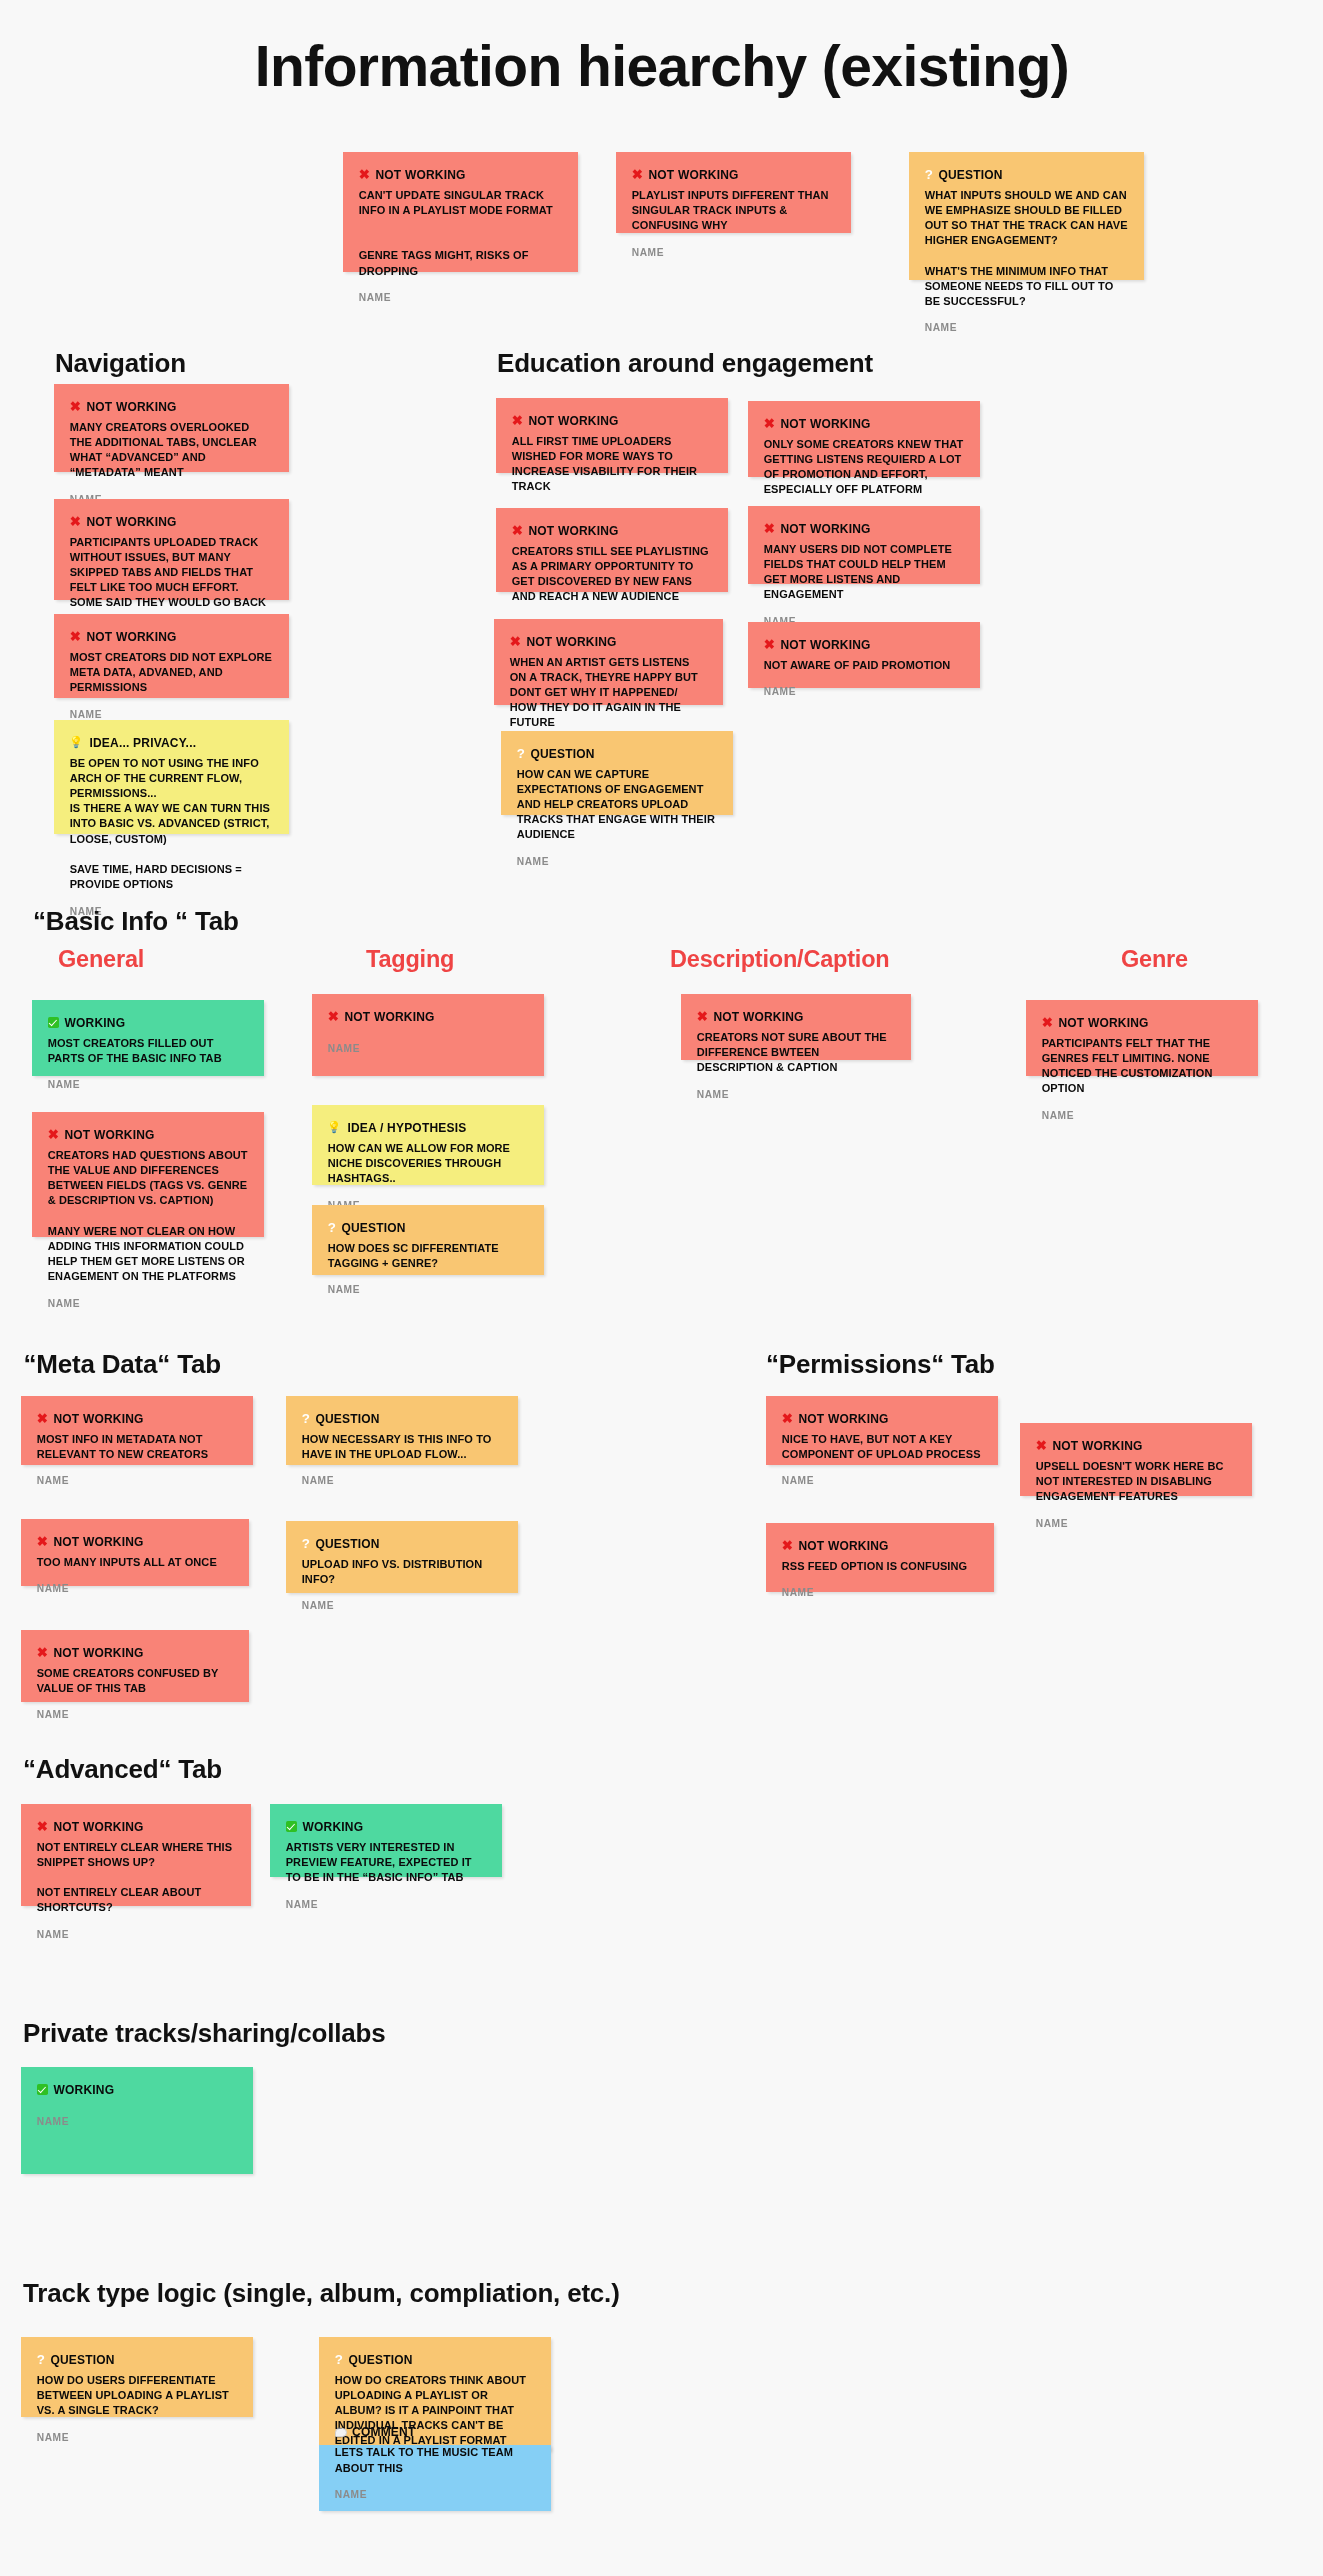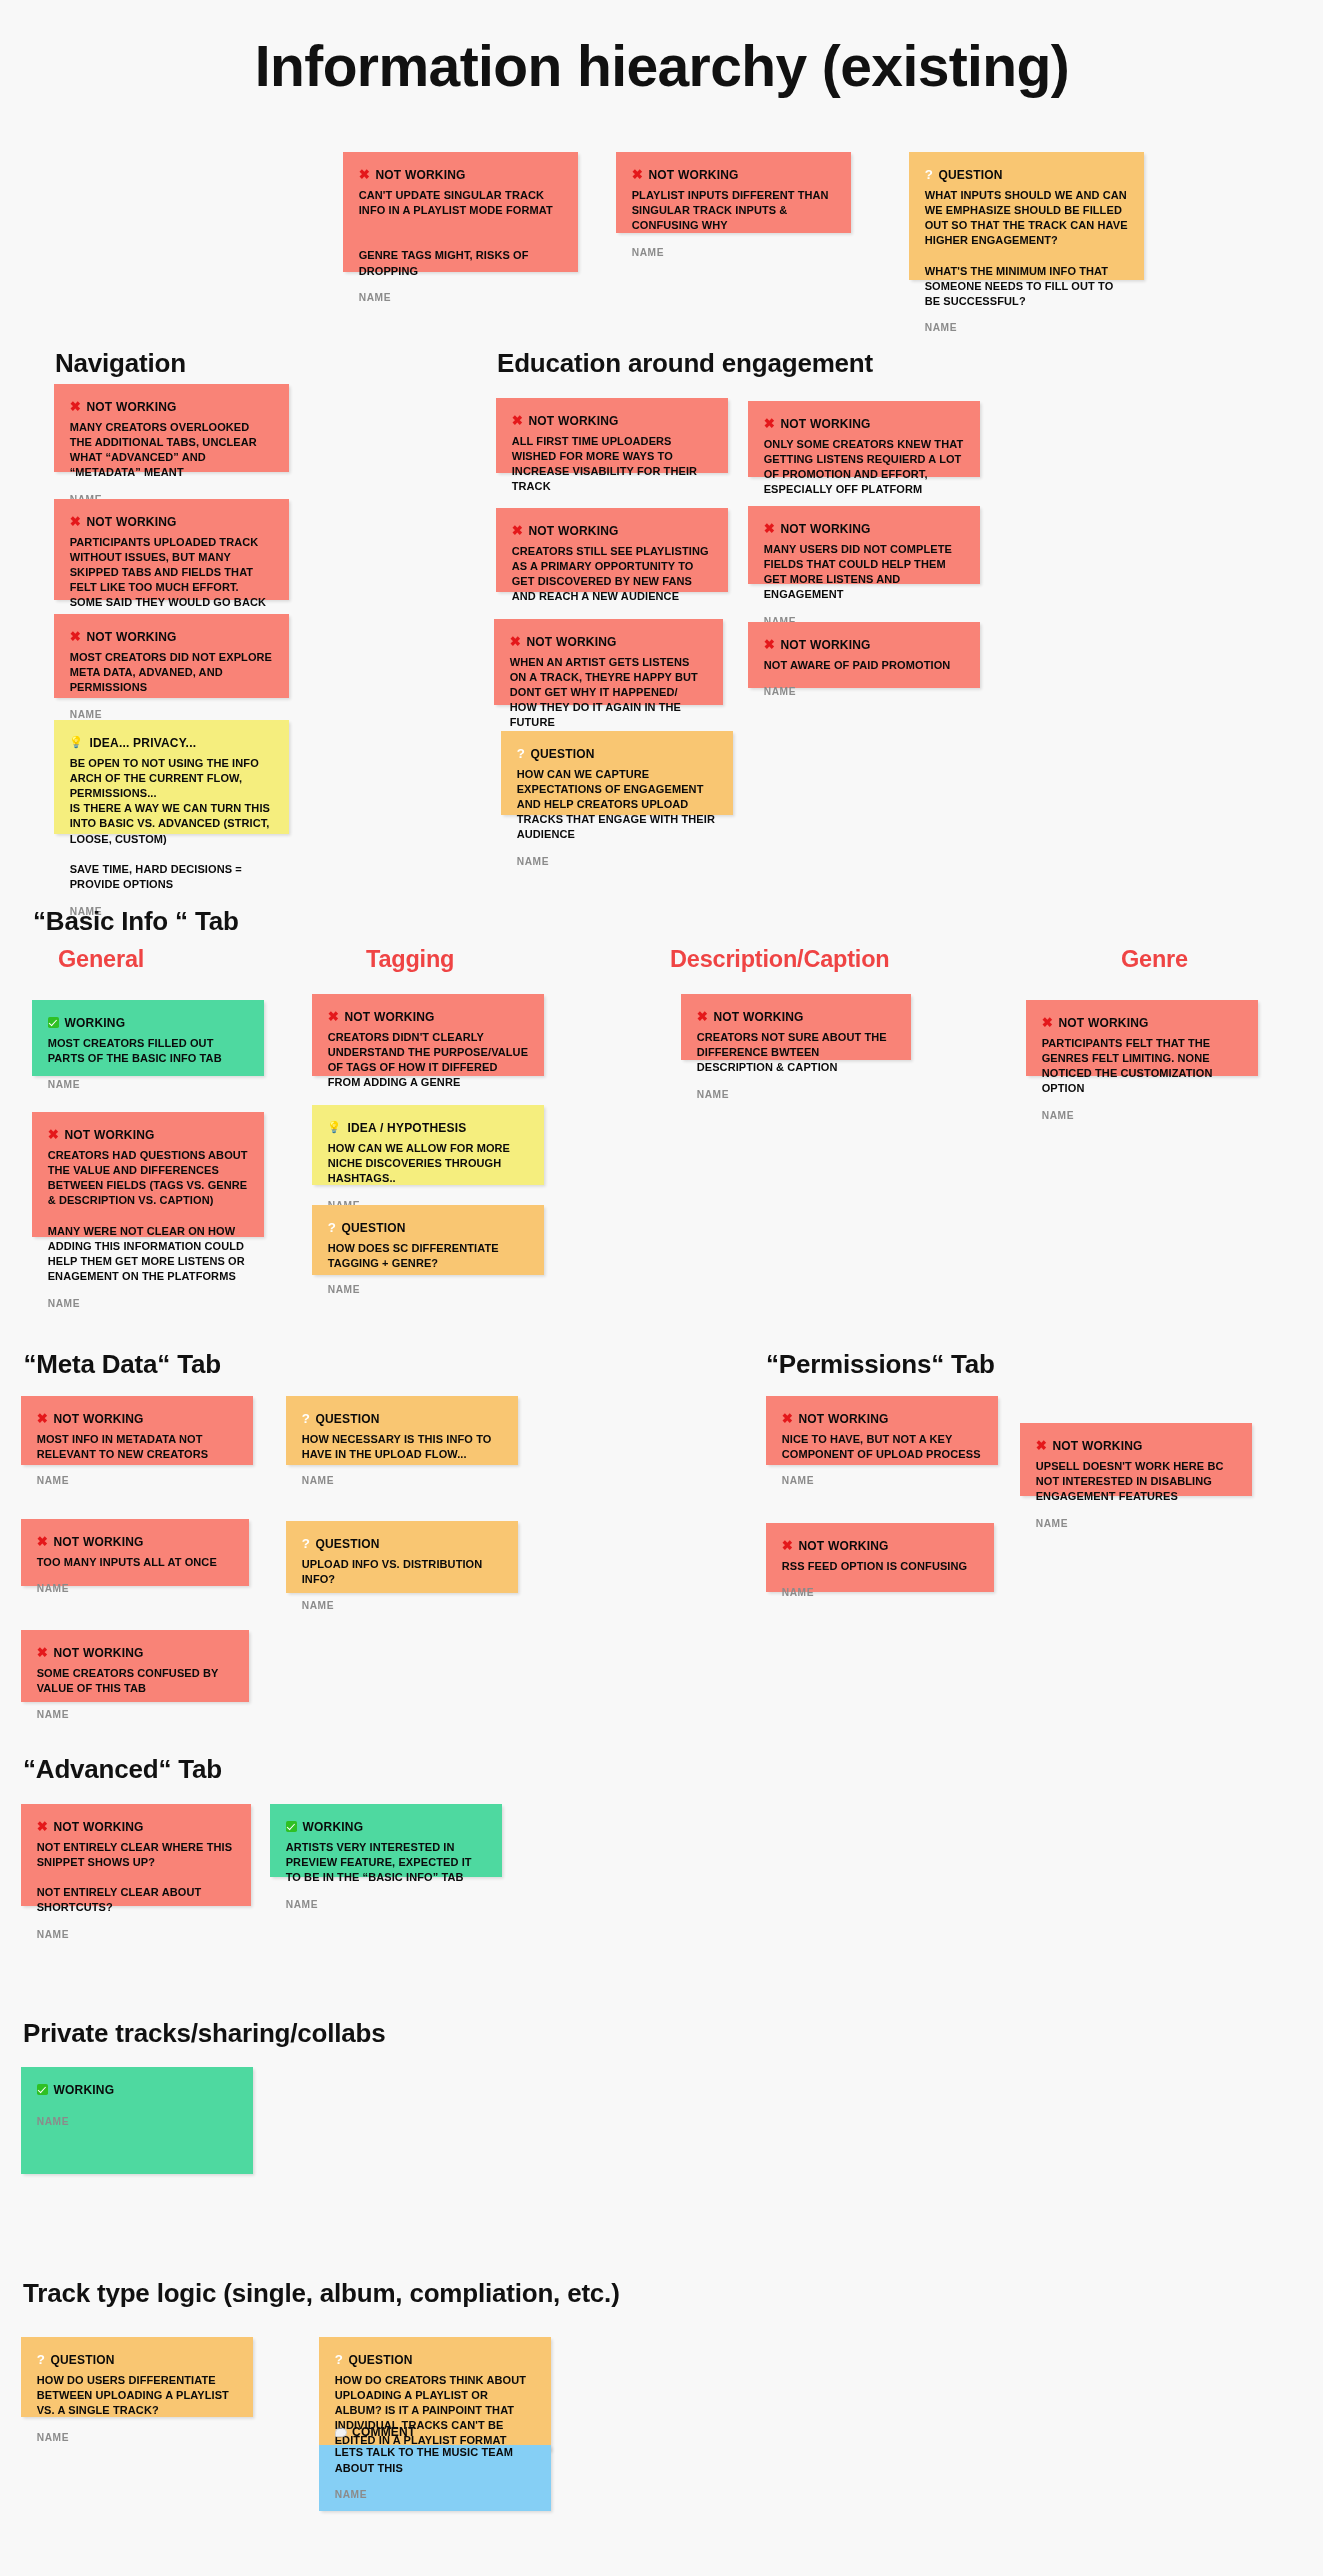--- a/index.html
+++ b/index.html
@@ -321,21 +321,20 @@
     <div class="card-name">NAME</div>
   </div>
 
   <div class="card red" style="left:312px; top:994px; width:232px; height:82px;">
     <div class="card-head">
       <span class="ic">
           <span class="x-icon">✖</span>
         </span>
       <span>NOT WORKING</span>
     </div>
-    <div class="card-body">CREATORS DIDN'T CLEARLY UNDERSTAND THE PURPOSE/VALUE OF TAGS OF HOW IT DIFFERED FROM ADDING A GENRE</div>
     <div class="card-name">NAME</div>
   </div>
 
   <div class="card yellow" style="left:312px; top:1105px; width:232px; height:80px;">
     <div class="card-head">
       <span class="ic bulb-icon">💡</span>
       <span>IDEA / HYPOTHESIS</span>
     </div>
     <div class="card-body">HOW CAN WE ALLOW FOR MORE NICHE DISCOVERIES THROUGH HASHTAGS..</div>
     <div class="card-name">NAME</div>

